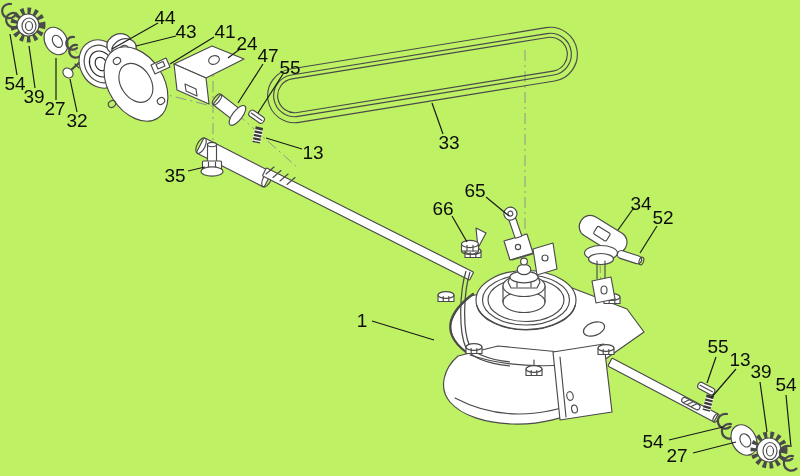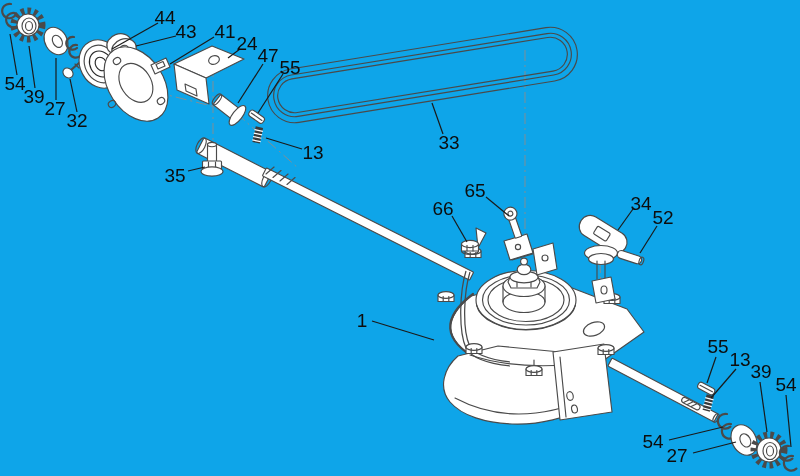--- a/index.html
+++ b/index.html
@@ -1,16 +1,16 @@
 <!DOCTYPE html>
 <html><head>
 <meta charset="utf-8">
 <style>
   html,body{margin:0;padding:0;background:#fff;width:800px;height:476px;overflow:hidden;}
-  .canvas{position:relative;width:800px;height:476px;background:#0ea5e9;font-family:"Liberation Sans",sans-serif;}
+  .canvas{position:relative;width:800px;height:476px;background:#bef264;font-family:"Liberation Sans",sans-serif;}
   svg{position:absolute;left:0;top:0;}
   .ln{stroke:#4a4a4a;stroke-width:1.15;fill:none;stroke-linecap:round;stroke-linejoin:round;}
   .lnf{stroke:#4a4a4a;stroke-width:1.15;fill:#ffffff;stroke-linejoin:round;}
   .thick{stroke-width:2.2;}
   .dark{stroke:#262626;}
   .axis{stroke:#8c8c8c;stroke-width:0.9;fill:none;stroke-dasharray:11 4 2 4;}
   .leader{stroke:#1a1a1a;stroke-width:1.2;fill:none;}
   .teeth{stroke:#4a4a4a;stroke-width:7;fill:none;}
   .callout{font:19px "Liberation Sans",sans-serif;fill:#0d0d0d;text-anchor:middle;}
   .wire{stroke:#4a4a4a;stroke-width:1.25;fill:none;}

